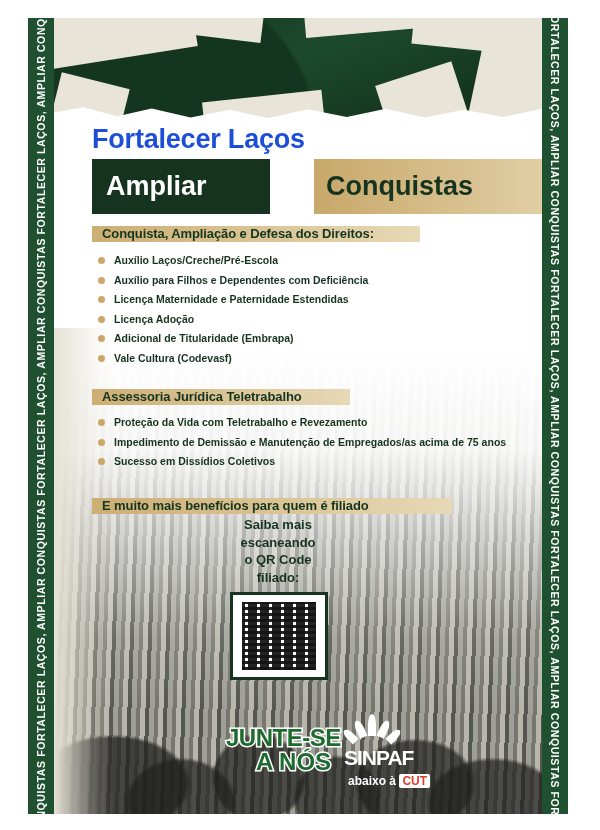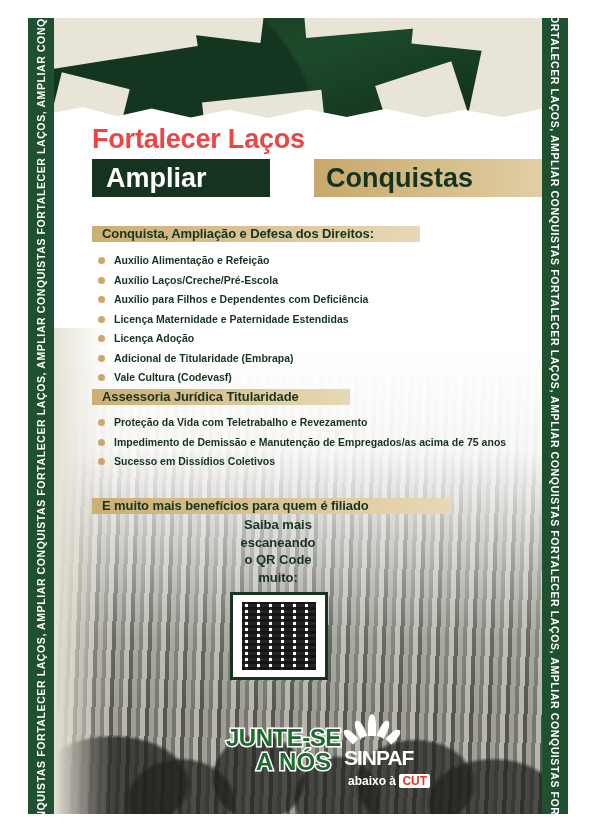--- a/index.html
+++ b/index.html
@@ -72,23 +72,23 @@
   }
   .left-edge-fade{
     position:absolute;left:0;top:310px;bottom:0;width:60px;
     background:linear-gradient(90deg,#e6e2d5 0%, rgba(230,226,213,.2) 70%, transparent 100%);
   }
 
   
   .content{position:absolute;left:0;right:0;top:0;bottom:0;}
   .h-title{
     position:absolute;left:38px;top:106px;
-    font-size:27px;font-weight:bold;color:#ef4444;letter-spacing:-.2px;
-  }
-  .band{position:absolute;top:141px;height:38px;display:flex;align-items:center;}
+    font-size:27px;font-weight:bold;color:#1d4ed8;letter-spacing:-.2px;
+  }
+  .band{position:absolute;top:141px;height:55px;display:flex;align-items:center;}
   .band-left{left:38px;width:178px;background:#16331f;}
   .band-right{left:218px;width:292px;background:linear-gradient(90deg,#c8a86a,#e8d9b4);margin-left:42px;}
   .band span{font-size:27px;font-weight:bold;line-height:1;}
   .band-left span{color:#ffffff;padding-left:14px;}
   .band-right span{color:#16331f;padding-left:12px;}
 
   
   .sec{
     position:absolute;left:38px;height:16px;display:flex;align-items:flex-start;
     background:linear-gradient(90deg,#cdae73,#e7d9b6);
@@ -189,45 +189,44 @@
         <span>Ampliar</span>
       </div>
       <div class="band band-right">
         <span>Conquistas</span>
       </div>
 
       <div class="sec" id="sec1">
         <span>Conquista, Ampliação e Defesa dos Direitos:</span>
       </div>
       <ul class="blist" id="list1">
-        <li>Auxílio Alimentação e Refeição</li>
         <li>Auxílio Laços/Creche/Pré-Escola</li>
         <li>Auxílio para Filhos e Dependentes com Deficiência</li>
         <li>Licença Maternidade e Paternidade Estendidas</li>
         <li>Licença Adoção</li>
         <li>Adicional de Titularidade (Embrapa)</li>
         <li>Vale Cultura (Codevasf)</li>
       </ul>
 
       <div class="sec" id="sec2">
-        <span>Assessoria Jurídica Titularidade</span>
+        <span>Assessoria Jurídica Teletrabalho</span>
       </div>
       <ul class="blist" id="list2">
         <li>Proteção da Vida com Teletrabalho e Revezamento</li>
         <li>Impedimento de Demissão e Manutenção de Empregados/as acima de 75 anos</li>
         <li>Sucesso em Dissídios Coletivos</li>
       </ul>
 
       <div class="sec" id="sec3">
         <span>E muito mais benefícios para quem é filiado</span>
       </div>
 
       <div class="qr-wrap">
         <div class="qr-cap">Saiba mais escaneando</div>
-        <div class="qr-cap">o QR Code muito:</div>
+        <div class="qr-cap">o QR Code filiado:</div>
         <div class="qr-box">
           <div class="qr"></div>
         </div>
       </div>
 
       <div class="lockup">
         <div class="juntese">JUNTE-SE</div>
         <div class="anos">A NÓS</div>
         <div class="sinpaf-mark">
           <div class="leaf" style="left:24px;top:0;width:8px;height:22px;"></div>

